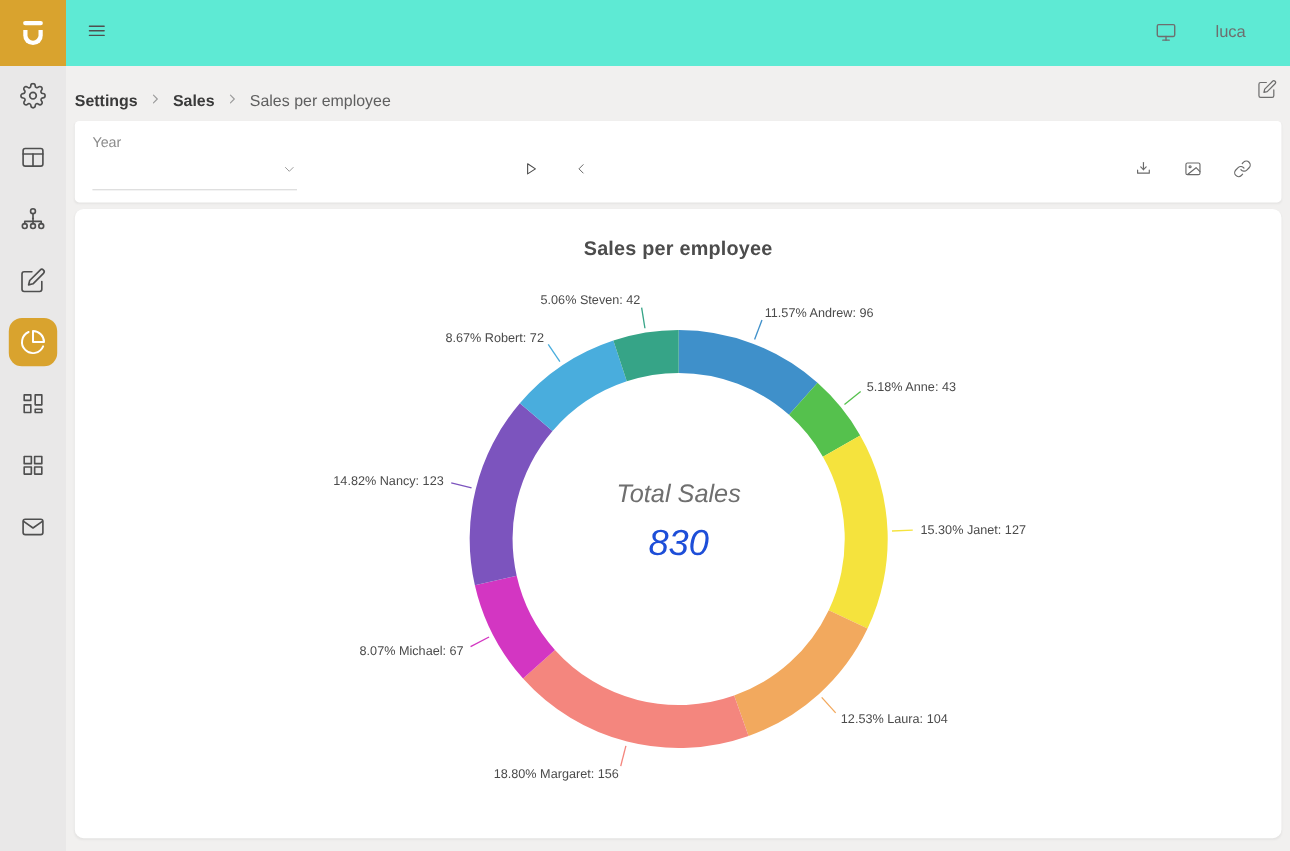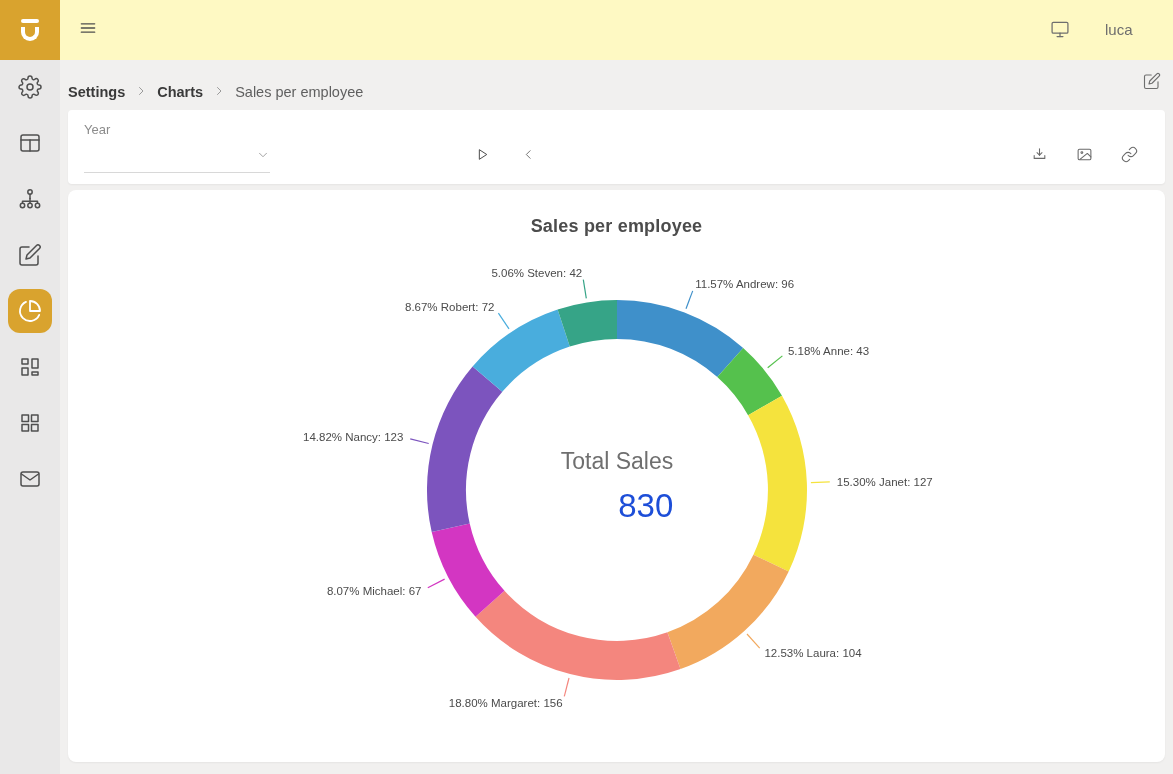--- a/index.html
+++ b/index.html
@@ -16,21 +16,21 @@
   .logo-u { position:absolute; left:2px; top:8px; width:18px; height:14px;
     border:4px solid #fff; border-top:none; border-radius:0 0 10px 10px; }
   .side-ic { position:absolute; left:18px; width:24px; height:24px; cursor:pointer; z-index:2; }
   .side-ic svg { width:24px; height:24px; stroke:#4F4F4F; fill:none;
     stroke-width:1.5; stroke-linecap:round; stroke-linejoin:round; }
   .active-pill { position:absolute; left:8px; top:289px; width:44px; height:44px;
     background:#D9A32E; border-radius:12px; z-index:1; }
   .side-ic.active svg { stroke:#FFFFFF; stroke-width:1.8; }
 
   
-  .topbar { position:absolute; left:60px; top:0; width:1113px; height:60px; background:#fef9c3; }
+  .topbar { position:absolute; left:60px; top:0; width:1113px; height:60px; background:#5eead4; }
   .hamburger { position:absolute; left:18px; top:18px; width:20px; height:20px; cursor:pointer; }
   .hamburger svg { width:20px; height:20px; stroke:#4F4F4F; stroke-width:1.6; stroke-linecap:round; }
   .monitor-btn { position:absolute; left:990px; top:19px; width:20px; height:20px; cursor:pointer; }
   .monitor-btn svg { width:20px; height:20px; stroke:#6E6E6E; fill:none; stroke-width:1.5; stroke-linecap:round; stroke-linejoin:round; }
   .user-name { position:absolute; left:1045px; top:21px; font-size:15px; color:#6E6E6E; cursor:pointer; }
 
   
   .content { position:absolute; left:60px; top:60px; width:1113px; height:714px; background:#F1F0EF; }
 
   .breadcrumb { position:absolute; left:8px; top:0; height:64px; display:flex;
@@ -59,22 +59,22 @@
   .right-tools { margin-left:auto; display:flex; gap:21px; }
   .right-tools .tool-btn svg { stroke:#6A6A6A; stroke-width:1.5; }
 
   
   .chart-card { position:absolute; left:8px; top:130px; width:1097px; height:572px;
     background:#FFFFFF; border-radius:8px; box-shadow:0 1px 2px rgba(0,0,0,0.05); }
   .chart-title { position:absolute; top:26px; width:100%; text-align:center;
     font-size:18px; font-weight:700; color:#4C4C4C; letter-spacing:0.2px; }
   #donut-svg { position:absolute; left:0; top:0; }
   #donut-svg text { font-family:"Liberation Sans", sans-serif; font-size:11.5px; fill:#4B4B4B; }
-  .donut-center { position:absolute; left:549px; top:296px; transform:translate(-50%,-50%);
-    text-align:right; }
+  .donut-center { position:absolute; left:549px; top:284px; transform:translate(-50%,-50%);
+    text-align:center;font-style:italic; }
   .center-label { font-size:23px; color:#6F6F6F; }
   .center-value { font-size:33px; color:#1d4ed8; margin-top:12px; }
 </style>
 </head>
 <body>
 
 <nav class="sidebar">
   <div class="logo">
     <div class="logo-glyph">
       <div class="logo-bar"></div>
@@ -168,21 +168,21 @@
   <div class="user-name">luca</div>
 </header>
 
 <main class="content">
 
   <div class="breadcrumb">
     <span class="crumb-strong">Settings</span>
     <span class="crumb-sep"><svg viewBox="0 0 24 24">
           <polyline points="9,5 16,12 9,19"></polyline>
         </svg></span>
-    <span class="crumb-strong">Charts</span>
+    <span class="crumb-strong">Sales</span>
     <span class="crumb-sep"><svg viewBox="0 0 24 24">
           <polyline points="9,5 16,12 9,19"></polyline>
         </svg></span>
     <span class="crumb-current">Sales per employee</span>
   </div>
   <div class="crumb-edit">
     <span><svg viewBox="0 0 24 24">
           <path d="M11 4H4a2 2 0 0 0-2 2v14a2 2 0 0 0 2 2h14a2 2 0 0 0 2-2v-7"></path>
           <path d="M18.5 2.5a2.12 2.12 0 0 1 3 3L12 15l-4 1 1-4 9.5-9.5z"></path>
         </svg></span>

